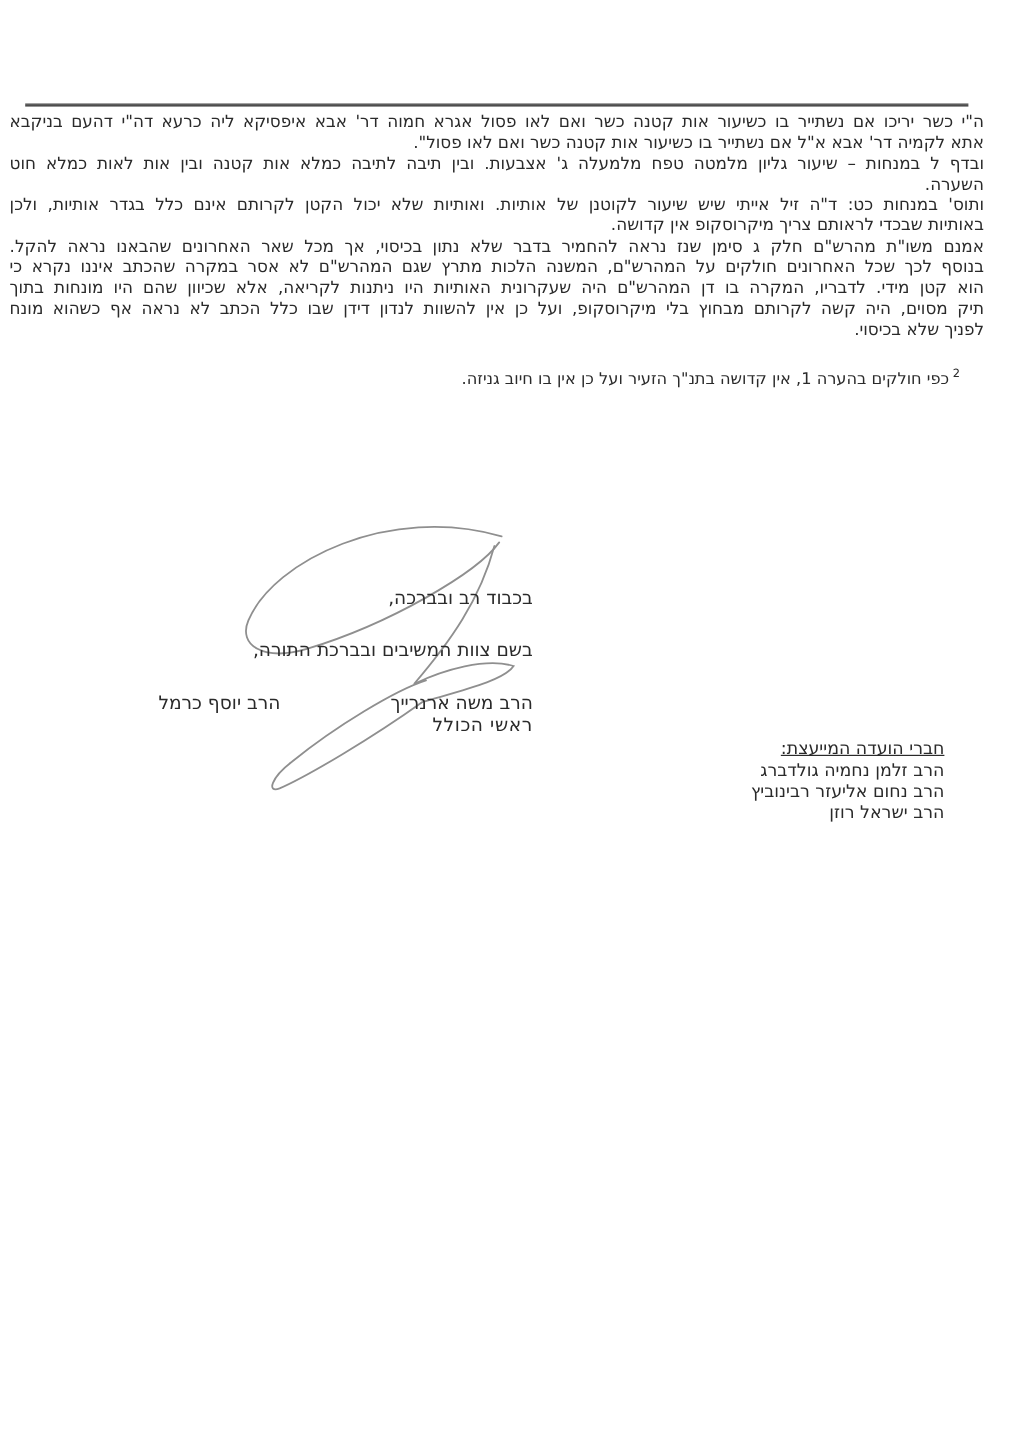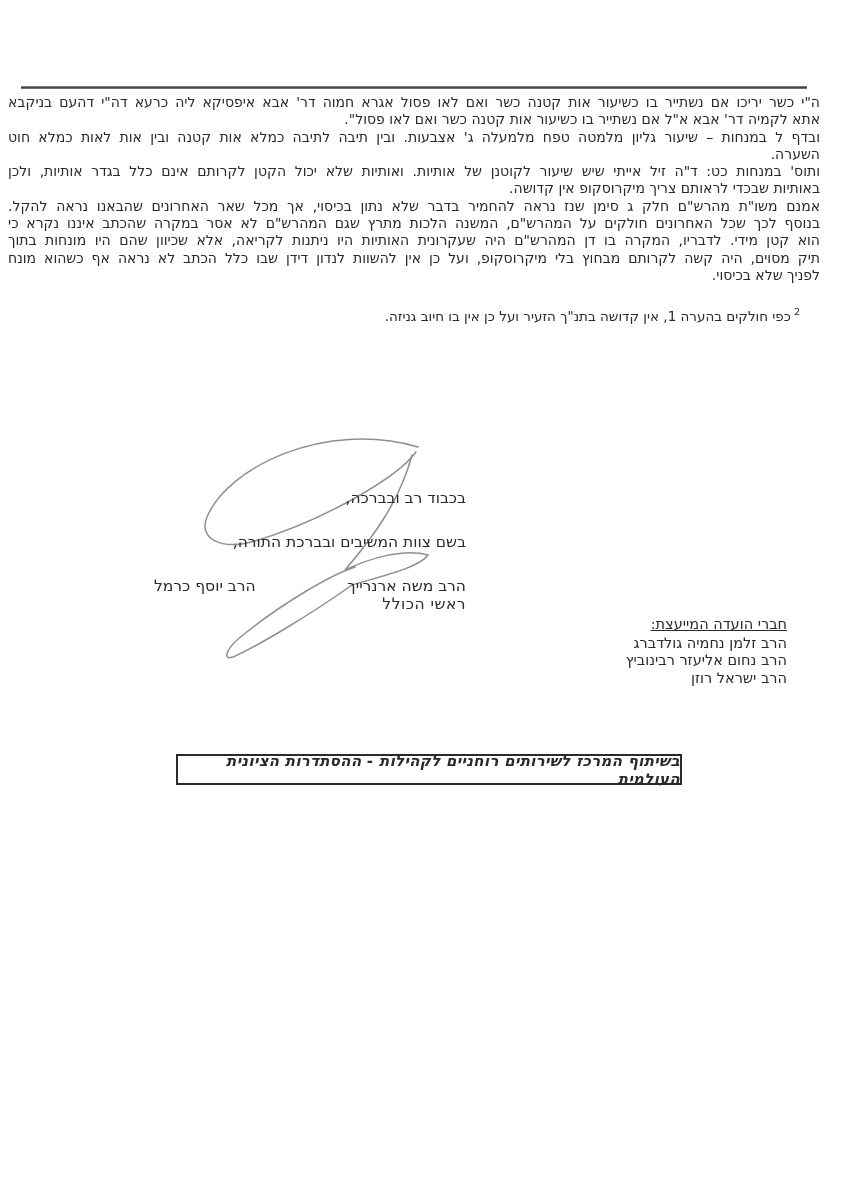--- a/index.html
+++ b/index.html
@@ -24,21 +24,21 @@
   }
   .body-text div{min-height:17.3px;}
   .body-text .justify{text-align:justify;text-align-last:justify;}
   .footnote{
     position:absolute;top:303px;right:41px;
     direction:rtl;font-size:13.5px;line-height:18px;
   }
   .footnote sup{font-size:9.5px;vertical-align:6px;margin-left:3px;}
   .sig-svg{position:absolute;left:190px;top:415px;pointer-events:none;}
   .sig-block{
-    position:absolute;left:154px;top:489px;width:312px;
+    position:absolute;left:132px;top:489px;width:312px;
     direction:rtl;font-size:15.5px;line-height:19px;
   }
   .sig-closing{text-align:right;padding-left:14px;}
   .sig-team{text-align:right;margin-top:25px;}
   .sig-names{display:flex;justify-content:space-between;margin-top:25px;}
   .sig-role{text-align:right;margin-top:-1px;letter-spacing:.5px;}
   .committee{
     position:absolute;right:54px;top:616px;
     direction:rtl;text-align:right;
     font-size:14.5px;line-height:17.5px;
@@ -97,17 +97,14 @@
 
   <div class="committee">
     <div class="committee-title">חברי הועדה המייעצת:</div>
     <div>
         <div>הרב זלמן נחמיה גולדברג</div>
         <div>הרב נחום אליעזר רבינוביץ</div>
         <div>הרב ישראל רוזן</div>
       </div>
   </div>
 
-  <div class="footer-box">
-    <span>בשיתוף המרכז לשירותים רוחניים לקהילות - ההסתדרות הציונית העולמית</span>
-  </div>
 
 </div>
 
 </body></html>

